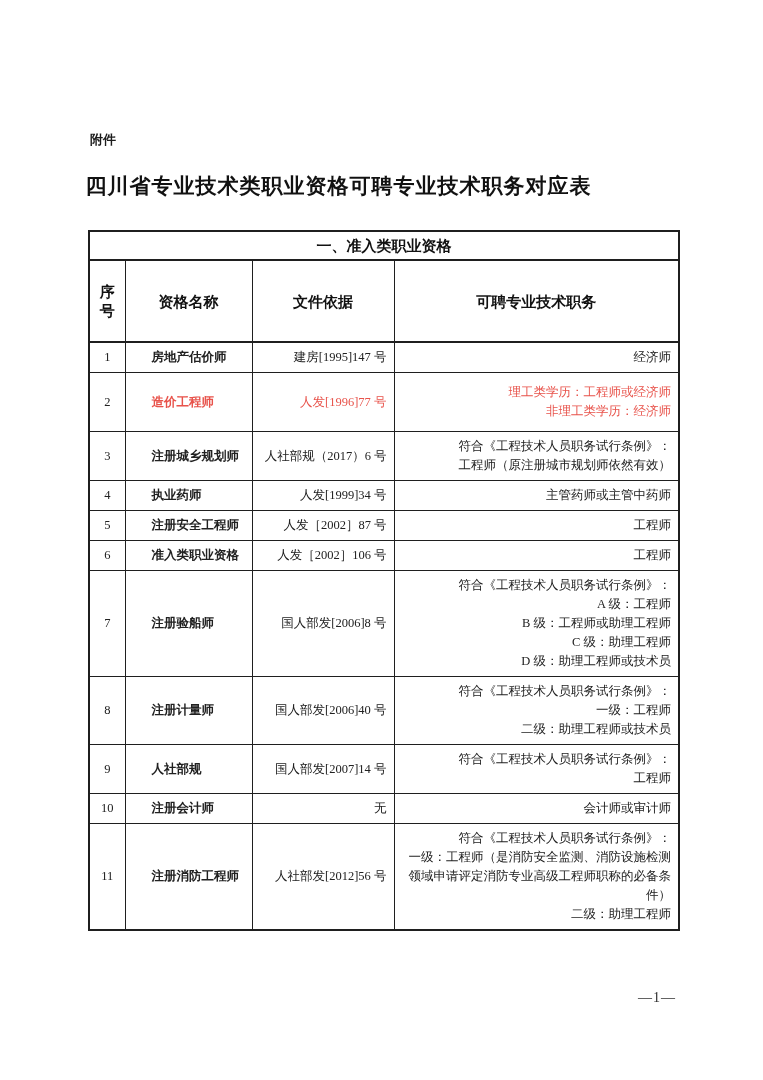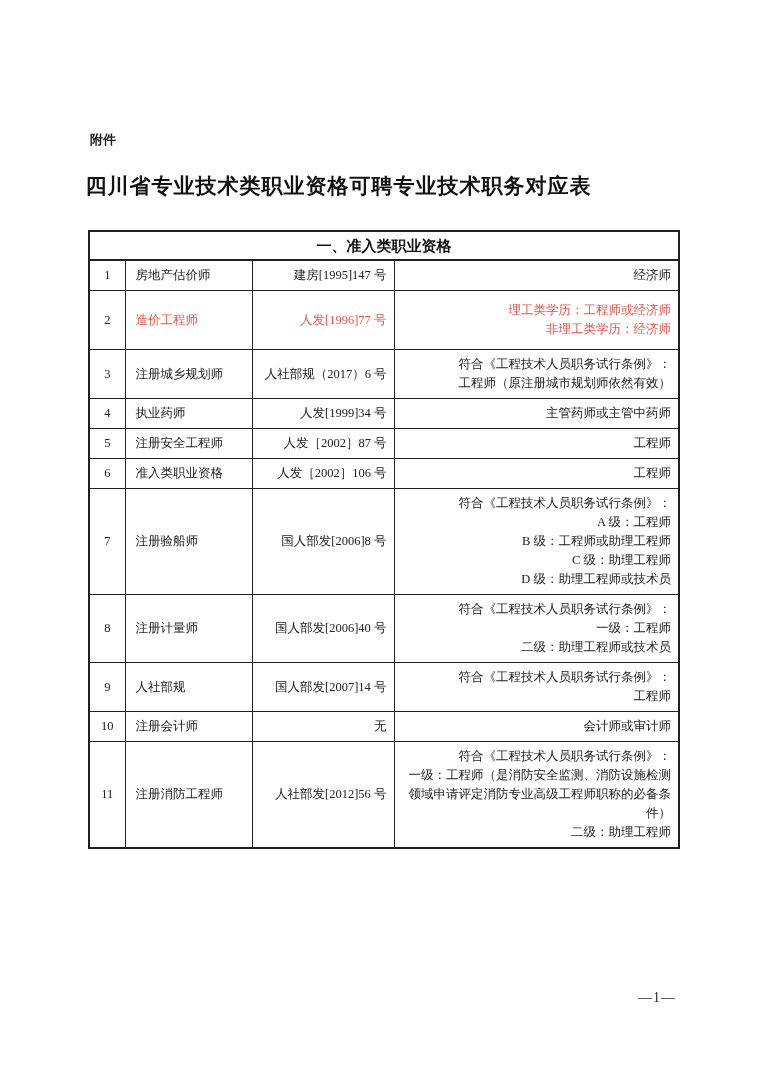--- a/index.html
+++ b/index.html
@@ -70,21 +70,21 @@
     font-family: "Liberation Sans", sans-serif;
     font-weight: 700;
     font-size: 15px;
     text-align: center;
     height: 72px;
     border-bottom: 2px solid var(--border, #1f1f1f);
     color: #111111;
     padding: 4px 3px;
   }
   td.c-no   { text-align: center; }
-  td.c-name { text-align: left; padding-left: 10px; }
+  td.c-name { text-align: left; padding-left: 26px; font-weight: bold; }
   td.c-doc  { text-align: right; }
   td.c-duty { text-align: right; }
   .duty-line { margin: 0; }
   tr.red-row td.c-name,
   tr.red-row td.c-doc,
   tr.red-row td.c-duty { color: var(--red, #e8534b); }
   tr.red-row td { padding-top: 10px; padding-bottom: 10px; }
   .page-number {
     position: absolute;
     right: 87px;
@@ -107,20 +107,26 @@
     <colgroup>
       <col style="width:36px">
       <col style="width:127px">
       <col style="width:142px">
       <col style="width:285px">
     </colgroup>
     <thead>
       <tr class="section-row">
         <td colspan="4">一、准入类职业资格</td>
       </tr>
+      <tr class="header-row">
+        <th>序号</th>
+        <th>资格名称</th>
+        <th>文件依据</th>
+        <th>可聘专业技术职务</th>
+      </tr>
     </thead>
     <tbody id="table-body">
         <tr>
     <td class="c-no">1</td>
     <td class="c-name">房地产估价师</td>
     <td class="c-doc">建房[1995]147 号</td>
     <td class="c-duty">
             <div class="duty-line">经济师</div>
           </td>
   </tr>

